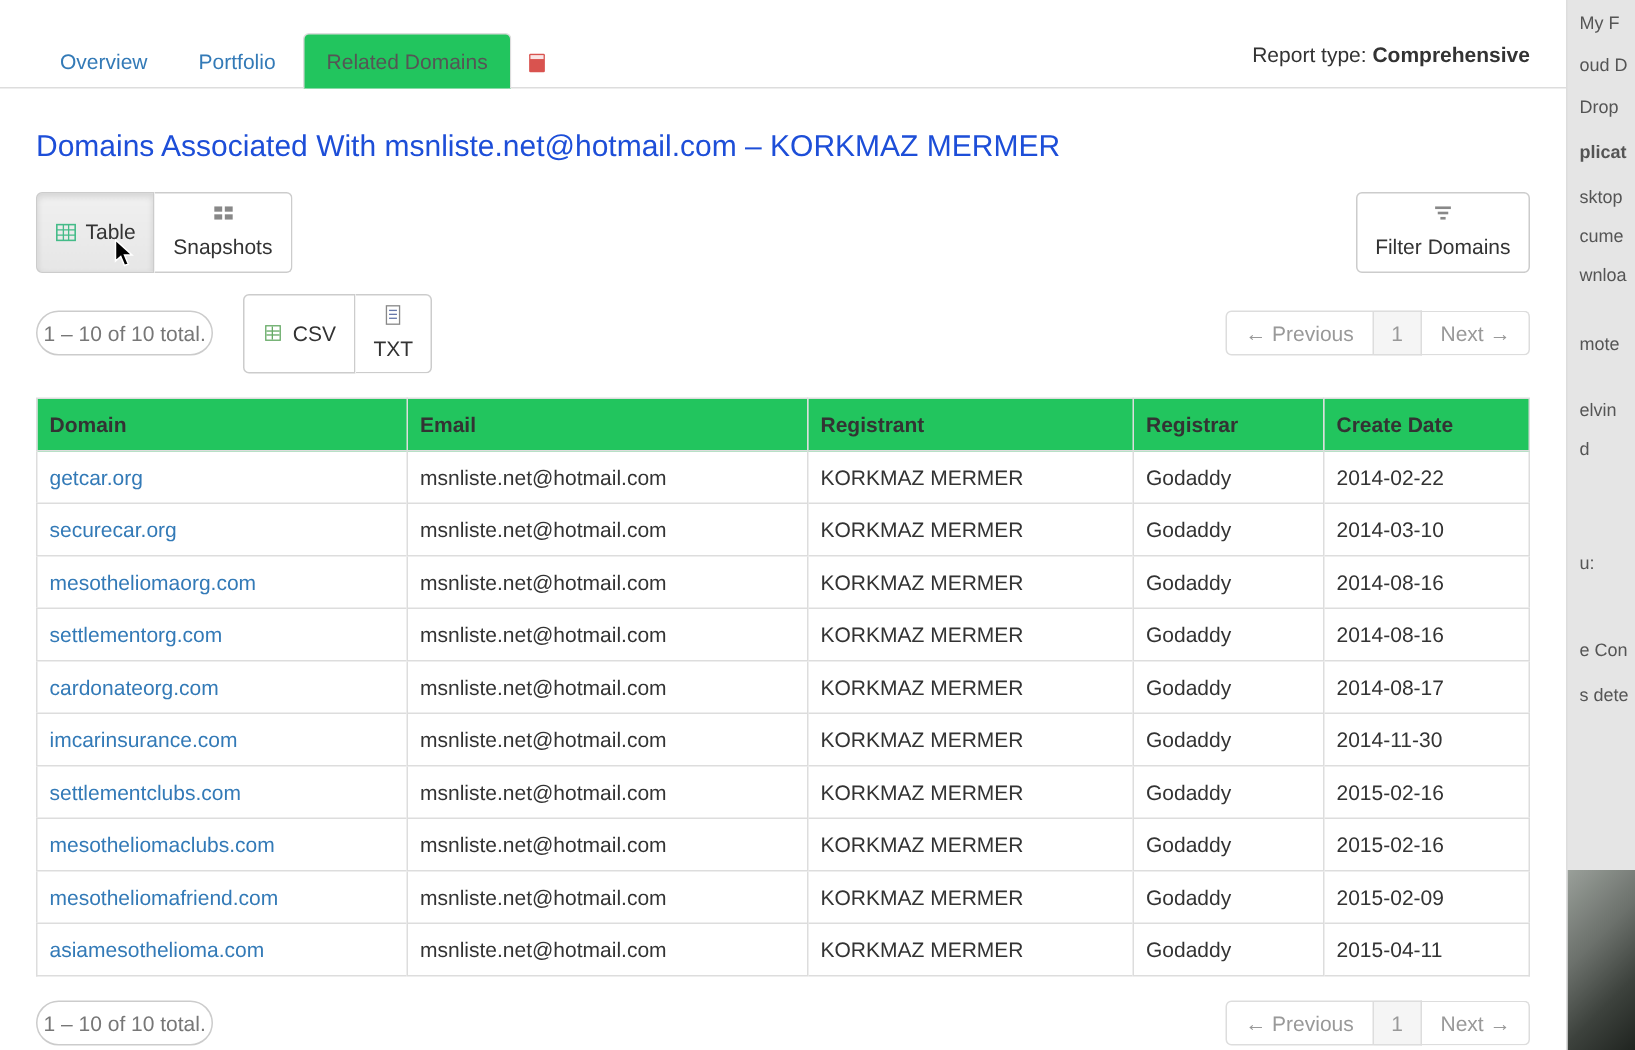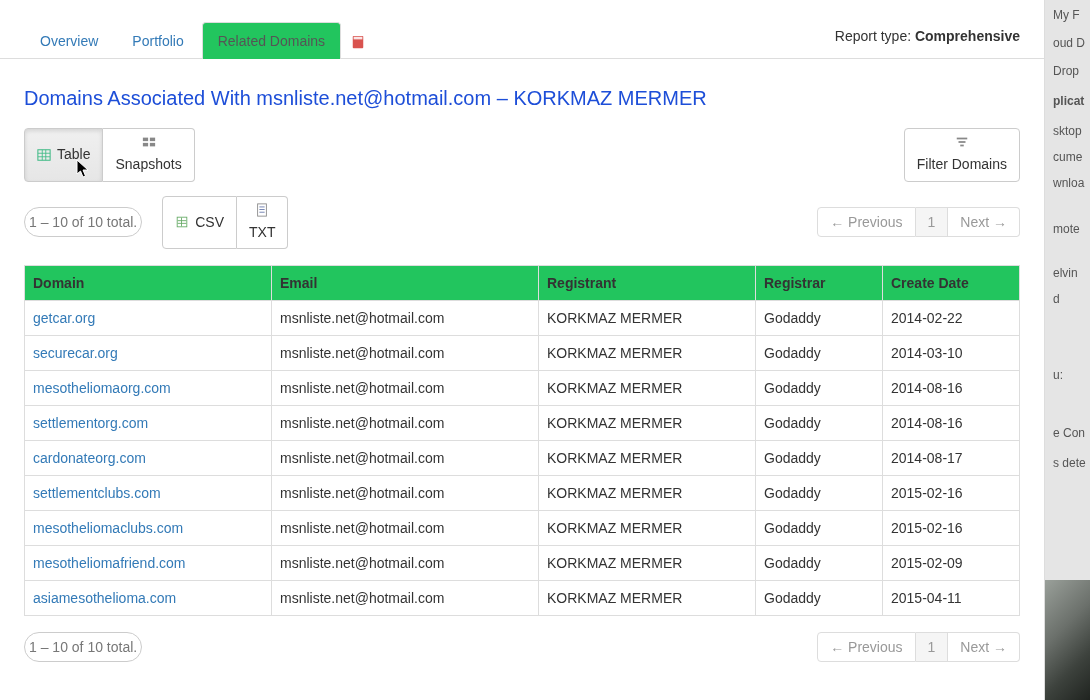--- a/index.html
+++ b/index.html
@@ -333,20 +333,27 @@
             <td>2014-08-16</td>
           </tr>
           <tr>
             <td class="domain"><a href="#">cardonateorg.com</a></td>
             <td>msnliste.net@hotmail.com</td>
             <td>KORKMAZ MERMER</td>
             <td>Godaddy</td>
             <td>2014-08-17</td>
           </tr>
           <tr>
+            <td class="domain"><a href="#">imcarinsurance.com</a></td>
+            <td>msnliste.net@hotmail.com</td>
+            <td>KORKMAZ MERMER</td>
+            <td>Godaddy</td>
+            <td>2014-11-30</td>
+          </tr>
+          <tr>
             <td class="domain"><a href="#">settlementclubs.com</a></td>
             <td>msnliste.net@hotmail.com</td>
             <td>KORKMAZ MERMER</td>
             <td>Godaddy</td>
             <td>2015-02-16</td>
           </tr>
           <tr>
             <td class="domain"><a href="#">mesotheliomaclubs.com</a></td>
             <td>msnliste.net@hotmail.com</td>
             <td>KORKMAZ MERMER</td>

